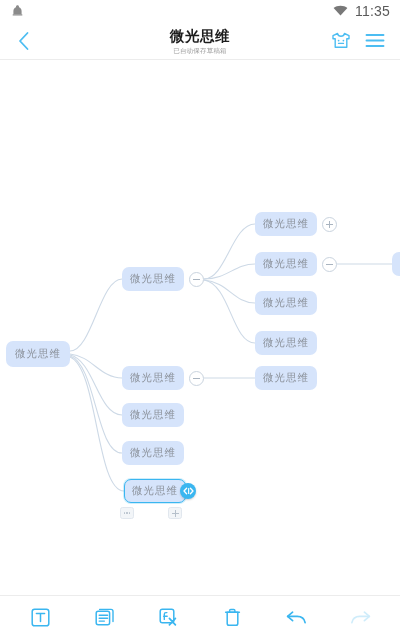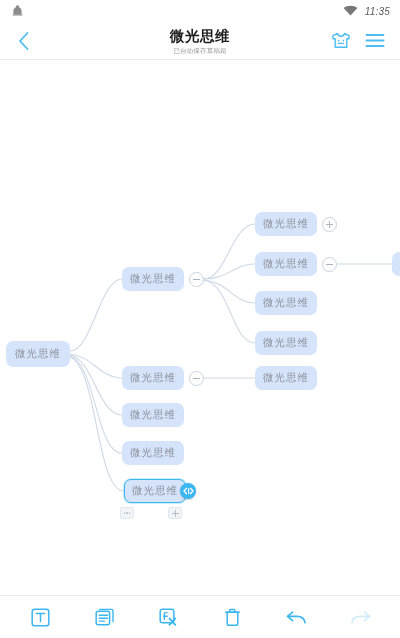--- a/index.html
+++ b/index.html
@@ -23,24 +23,23 @@
     flex: 0 0 22px;
     display: flex;
     align-items: center;
     justify-content: space-between;
     padding: 0 10px 0 12px;
     background: #ffffff;
   }
   .sb-left { display: flex; align-items: center; gap: 5px; }
   .sb-right { display: flex; align-items: center; gap: 7px; }
   .sb-time {
-    font-size: 10px;
+    font-size: 14px;
     color: #5a5a5a;
     letter-spacing: .2px;
-    font-style: italic;
   }
   .icon-svg { display: block; }
 
   
   .appbar {
     height: 38px;
     flex: 0 0 38px;
     position: relative;
     display: flex;
     align-items: center;

